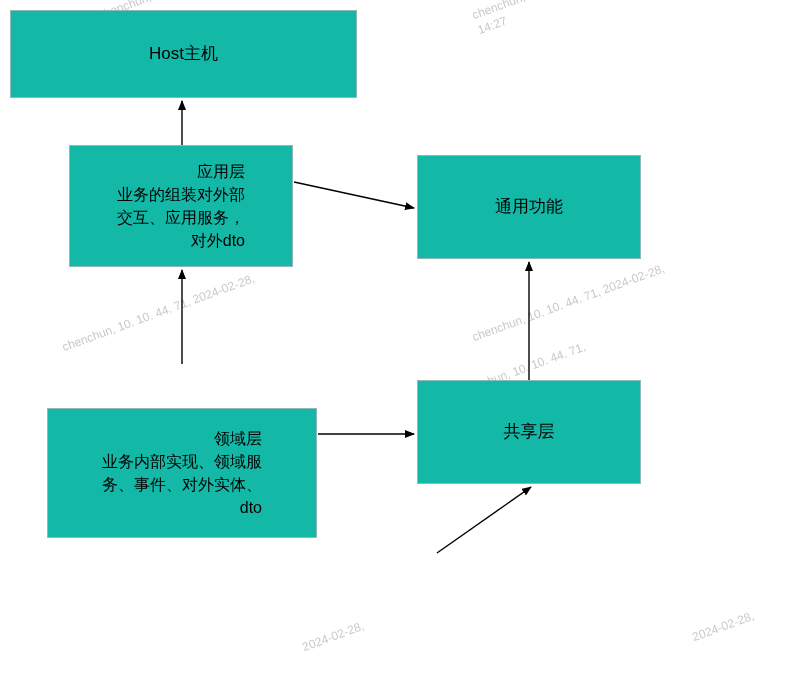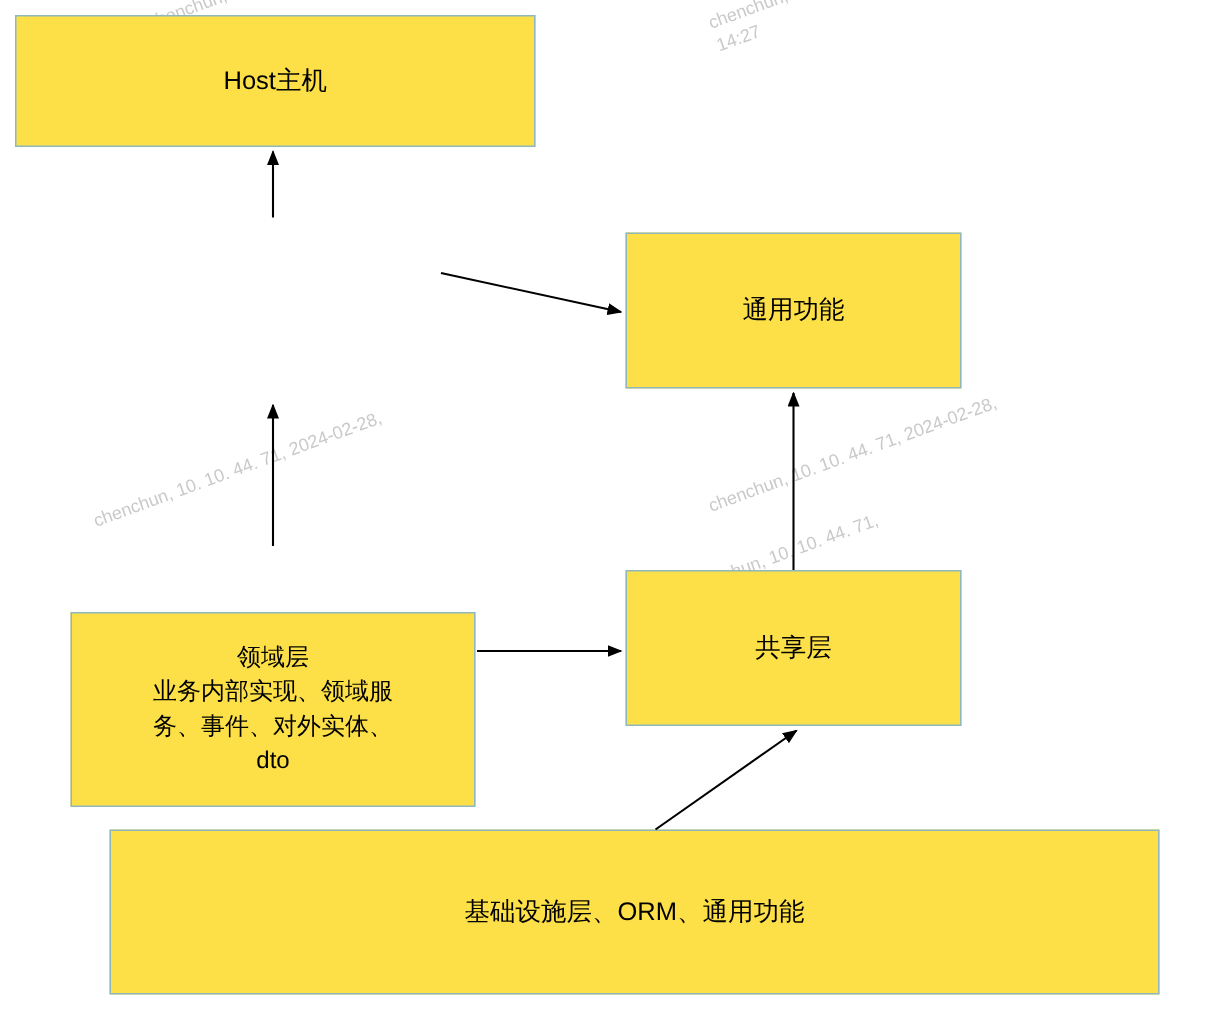--- a/index.html
+++ b/index.html
@@ -14,26 +14,26 @@
     overflow: hidden;
   }
   #canvas {
     position: relative;
     width: 812px;
     height: 680px;
   }
   .box {
     position: absolute;
     box-sizing: border-box;
-    background: #fde047;
+    background: #14b8a6;
     border: 1px solid #8fb8bd;
     display: flex;
     align-items: center;
     justify-content: center;
-    text-align: center;
+    text-align: right;
     color: #000000;
     font-size: 17px;
     line-height: 1.45;
     padding: 4px 8px;
     white-space: pre-line;
     z-index: 2;
   }
   .box.small-text {
     font-size: 16px;
   }
@@ -71,31 +71,34 @@
   <div class="wm rot" style="left:470px; top:8px;">chenchun, 10. 10. 44. 71,
 14:27</div>
   <div class="wm rot" style="left:60px; top:340px;">chenchun, 10. 10. 44. 71,  2024-02-28,</div>
   <div class="wm rot" style="left:470px; top:330px;">chenchun, 10. 10. 44. 71,  2024-02-28,</div>
   <div class="wm rot" style="left:455px; top:385px;">chenchun, 10. 10. 44. 71,</div>
   <div class="wm rot" style="left:300px; top:640px;">2024-02-28,</div>
   <div class="wm rot" style="left:690px; top:630px;">2024-02-28,</div>
 
   <div class="box" style="left:10px; top:10px; width:347px; height:88px;">Host主机</div>
 
+  <div class="box small-text" style="left:69px; top:145px; width:224px; height:122px;">应用层
+业务的组装对外部
+交互、应用服务，
+对外dto</div>
 
   <div class="box" style="left:417px; top:155px; width:224px; height:104px;">通用功能</div>
 
   <div class="box small-text" style="left:47px; top:364px; width:270px; height:130px;margin-top:44px;">领域层
 业务内部实现、领域服
 务、事件、对外实体、
 dto</div>
 
   <div class="box" style="left:417px; top:380px; width:224px; height:104px;">共享层</div>
 
-  <div class="box" style="left:73px; top:553px; width:700px; height:110px;">基础设施层、ORM、通用功能</div>
 
   <svg id="svg-arrows" viewBox="0 0 812 680">
     <defs>
       <marker id="arrowhead" markerWidth="10" markerHeight="8" refX="9" refY="4" orient="auto" markerUnits="userSpaceOnUse">
         <path d="M0,0 L10,4 L0,8 z" fill="#000000"></path>
       </marker>
     </defs>
 
     <line x1="182" y1="145" x2="182" y2="101" stroke="#000000" stroke-width="1.4" marker-end="url(#arrowhead)"></line>
 

